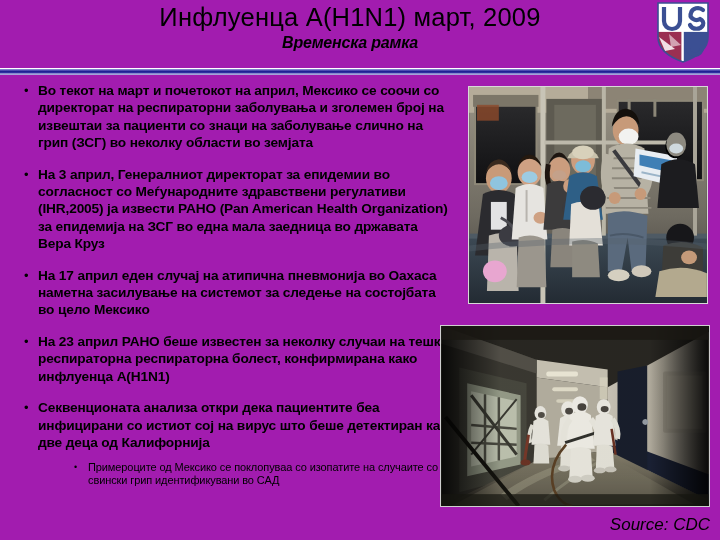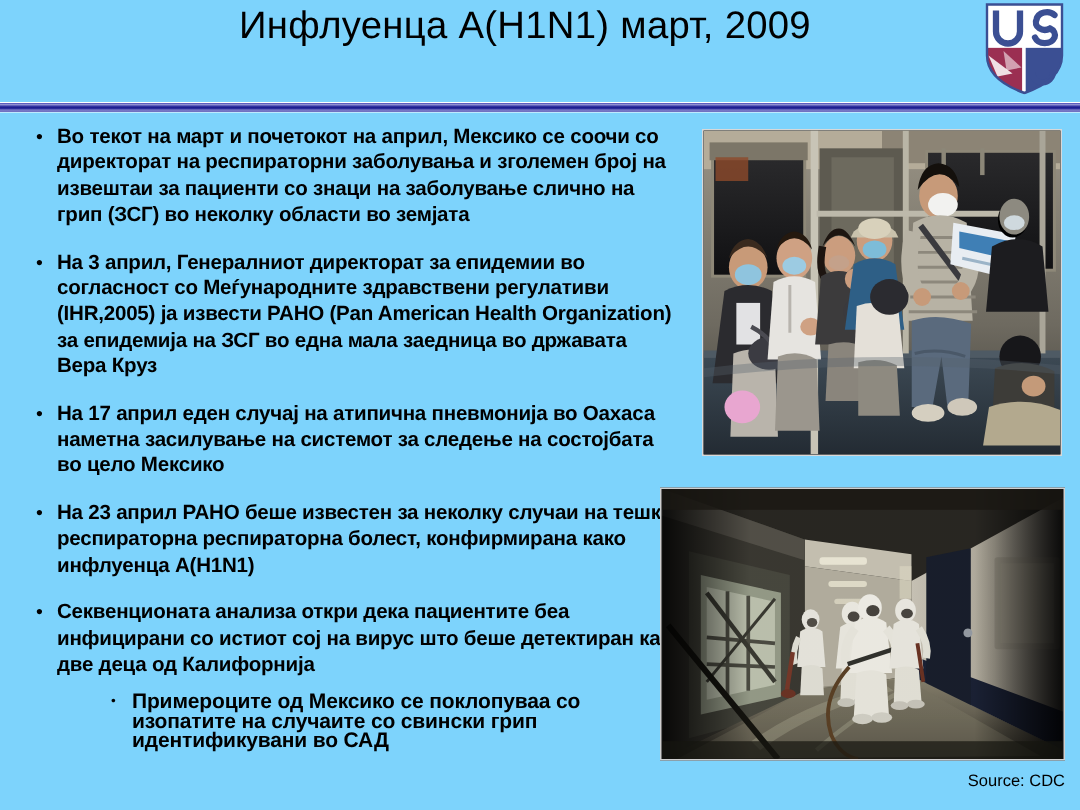--- a/index.html
+++ b/index.html
@@ -9,21 +9,21 @@
     height: 540px;
     overflow: hidden;
     background: #ffffff;
     font-family: "Liberation Sans", sans-serif;
   }
 
   #slide {
     position: relative;
     width: 720px;
     height: 540px;
-    background: #7dd3fc;
+    background: #a21caf;
   }
 
   
   .header {
     position: absolute;
     left: 0; top: 0;
     width: 720px;
     height: 68px;
   }
 
@@ -115,22 +115,22 @@
   .sub-dot {
     flex: 0 0 auto;
     width: 14px;
     font-size: 9px;
     line-height: 13.5px;
     color: #000;
   }
 
   .sub-text {
     flex: 1 1 auto;
-    font-size: 14px;
-    font-weight: bold;
+    font-size: 11px;
+    font-weight: normal;
     line-height: 12.6px;
     color: #000000;
     letter-spacing: -0.1px;
   }
 
   
   .photo {
     position: absolute;
     overflow: hidden;
     background: #111;
@@ -157,35 +157,37 @@
     font-size: 7.6px;
     font-weight: bold;
     color: #000000;
     letter-spacing: -0.15px;
     white-space: nowrap;
   }
 
   .footer-right {
     position: absolute;
     right: 10px; top: 515px;
-    font-size: 11px;
+    font-size: 17px;
     font-weight: normal;
     color: #000000;
     letter-spacing: 0px;
+    font-style: italic;
   }
 </style>
 </head>
 <body>
 
 <div id="slide">
 
   <div class="header">
 
     <div class="title-block">
       <div class="slide-title">Инфлуенца A(H1N1) март, 2009</div>
+      <div class="slide-subtitle">Временска рамка</div>
     </div>
 
     <div class="logo">
       <svg viewBox="0 0 56 62" xmlns="http://www.w3.org/2000/svg" aria-hidden="true">
 
         <path d="M3 2 H53 V36 C53 48 42 56 28 61 C14 56 3 48 3 36 Z" fill="#ffffff" stroke="none"></path>
 
         <clipPath id="shieldClip">
           <path d="M3 2 H53 V36 C53 48 42 56 28 61 C14 56 3 48 3 36 Z"></path>
         </clipPath>

